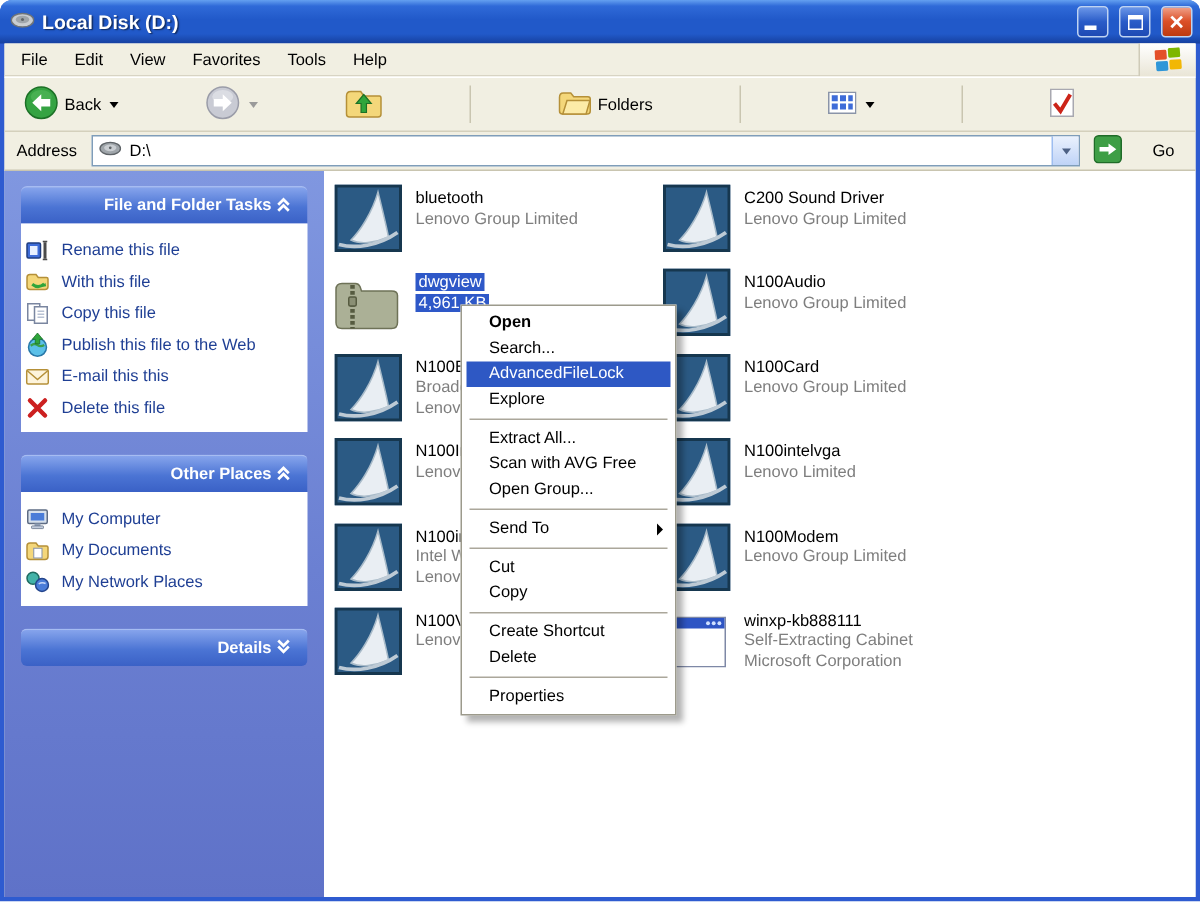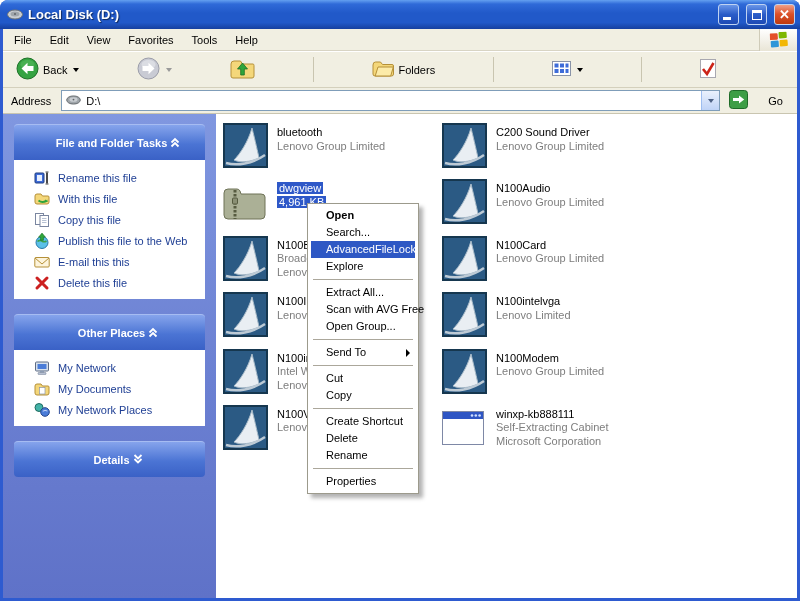--- a/index.html
+++ b/index.html
@@ -54,42 +54,42 @@
              border-left:1px solid #9DBDF0; display:flex; align-items:center; justify-content:center; }
   .combo-dd i{ width:0; height:0; border-left:3.5px solid transparent; border-right:3.5px solid transparent;
                border-top:4px solid #4D6185; }
   .go-wrap{ display:flex; align-items:center; gap:20px; padding:0 6px 0 9px; }
 
   
   .content{ flex:1; display:flex; min-height:0; }
   .sidebar{ width:213px; flex:none; padding-top:10px; overflow:hidden;
             background:linear-gradient(180deg,#8097E0 0%,#6B80D2 55%,#5F72C8 100%); }
   .panel{ margin:0 11px 15px 11px; }
-  .panel-header{ height:36px; border-radius:4px 4px 0 0; display:flex; align-items:center;
-    justify-content:center; padding:0 8px 0 28px; color:#fff; font-weight:bold; font-size:11px;
+  .panel-header{ height:25px; border-radius:4px 4px 0 0; display:flex; align-items:center;
+    justify-content:flex-end; padding:0 8px 0 28px; color:#fff; font-weight:bold; font-size:11px;
     background:linear-gradient(180deg,#86A4EC 0%,#4B74D4 55%,#3A61C6 100%);
     border-top:1px solid #A6BCF2; cursor:pointer; }
   .panel-header.collapsed{ border-radius:4px; }
-  .panel-body{ background:#fff; padding:10px 4px 7px 20px; }
+  .panel-body{ background:#fff; padding:10px 4px 7px 3px; }
   .task-item{ display:flex; align-items:center; gap:7px; margin-bottom:5px; font-size:11px;
               color:#1F3F94; cursor:pointer; white-space:nowrap; }
   .task-item:last-child{ margin-bottom:1px; }
   .task-ico{ width:17px; flex:none; display:flex; }
 
   .filearea{ flex:1; background:#fff; position:relative; overflow:hidden; }
   .tiles{ display:grid; grid-template-columns:219px 219px; grid-auto-rows:56.4px; padding:9px 0 0 7px; }
   .tile{ display:flex; align-items:flex-start; cursor:default; }
   .ticon{ width:47px; flex:none; display:flex; }
   .ttext{ margin-left:7px; padding-top:3px; font-size:11px; line-height:13.5px; white-space:nowrap; }
   .tname{ color:#000; }
   .tline{ color:#7E7E7E; }
   .tile.sel .tname, .tile.sel .tline{ background:#2E58C8; color:#fff; padding:0 2px; }
 
   
-  .ctx{ position:absolute; left:307px; top:203px; width:112px; background:#fff;
+  .ctx{ position:absolute; left:307px; top:203px; width:144px; background:#fff;
         border:1px solid #9C9A8C; padding:3px; box-shadow:4px 4px 4px rgba(0,0,0,.30); z-index:50; }
   .ctx-row{ height:17px; line-height:17px; font-size:11px; padding-left:15px; position:relative;
             white-space:nowrap; cursor:default; color:#000; }
   .ctx-row.bold{ font-weight:bold; }
   .ctx-row.hl{ background:#2E58C4; color:#fff; }
   .ctx-sep{ height:1px; background:#ABA79B; margin:4px 2px; }
   .ctx-arrow{ position:absolute; right:5px; top:4.5px; width:0; height:0;
               border-top:4px solid transparent; border-bottom:4px solid transparent; border-left:4px solid #000; }
 </style>
 </head>
@@ -305,21 +305,21 @@
             <div class="panel-body">
               <div class="task-item">
                 <span class="task-ico">
                   <svg width="16" height="16" viewBox="0 0 16 16">
                     <rect x="1.5" y="2" width="13" height="9" rx="1" fill="#D6E0EC" stroke="#5E6C84"></rect>
                     <rect x="3.5" y="4" width="9" height="5" fill="#4A7CD8"></rect>
                     <rect x="6" y="11" width="4" height="1.6" fill="#8C9CB4"></rect>
                     <rect x="4" y="12.6" width="8" height="1.8" rx="0.5" fill="#C2CCDC" stroke="#5E6C84" stroke-width="0.5"></rect>
                   </svg>
                 </span>
-                <span>My Network</span>
+                <span>My Computer</span>
               </div>
               <div class="task-item">
                 <span class="task-ico">
                   <svg width="16" height="16" viewBox="0 0 16 16">
                     <path d="M1 5Q1 3 3 3h4l1.5 2H14q1 0 1 1v6q0 2-2 2H3q-2 0-2-2Z" fill="#F4D77A" stroke="#B59038"></path>
                     <rect x="5.5" y="6.5" width="5.5" height="6.5" fill="#FFF" stroke="#8A94A8" stroke-width="0.7"></rect>
                   </svg>
                 </span>
                 <span>My Documents</span>
               </div>
@@ -535,17 +535,16 @@
       <div class="ctx-row">Scan with AVG Free</div>
       <div class="ctx-row">Open Group...</div>
       <div class="ctx-sep"></div>
       <div class="ctx-row">Send To<span class="ctx-arrow"></span></div>
       <div class="ctx-sep"></div>
       <div class="ctx-row">Cut</div>
       <div class="ctx-row">Copy</div>
       <div class="ctx-sep"></div>
       <div class="ctx-row">Create Shortcut</div>
       <div class="ctx-row">Delete</div>
-      <div class="ctx-row">Rename</div>
       <div class="ctx-sep"></div>
       <div class="ctx-row">Properties</div>
     </div>
 </div>
 
 </body></html>

